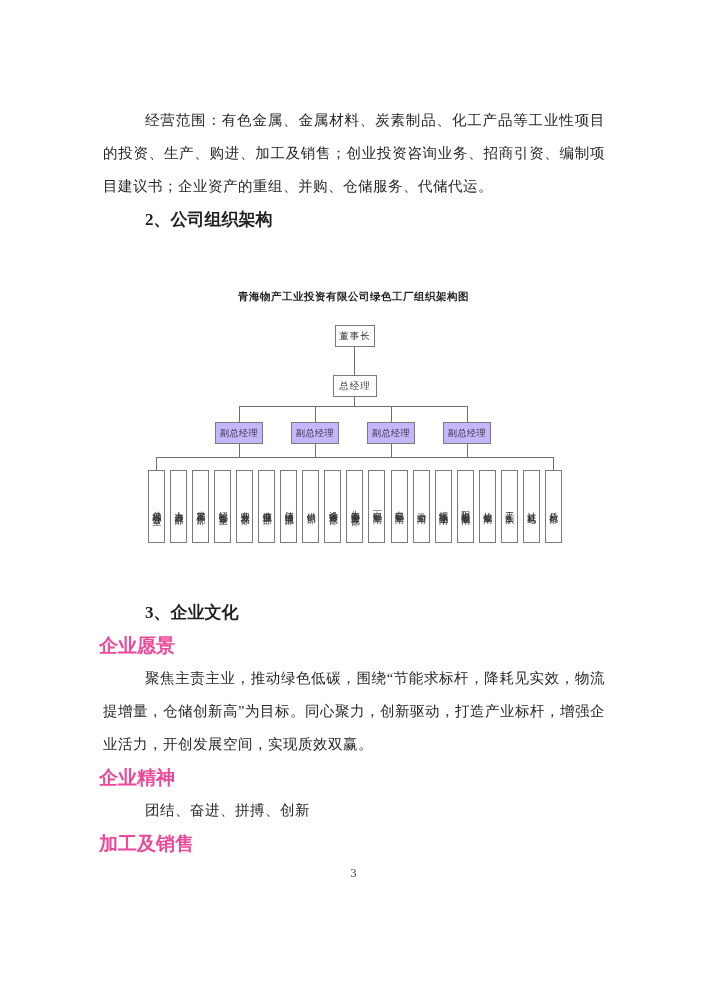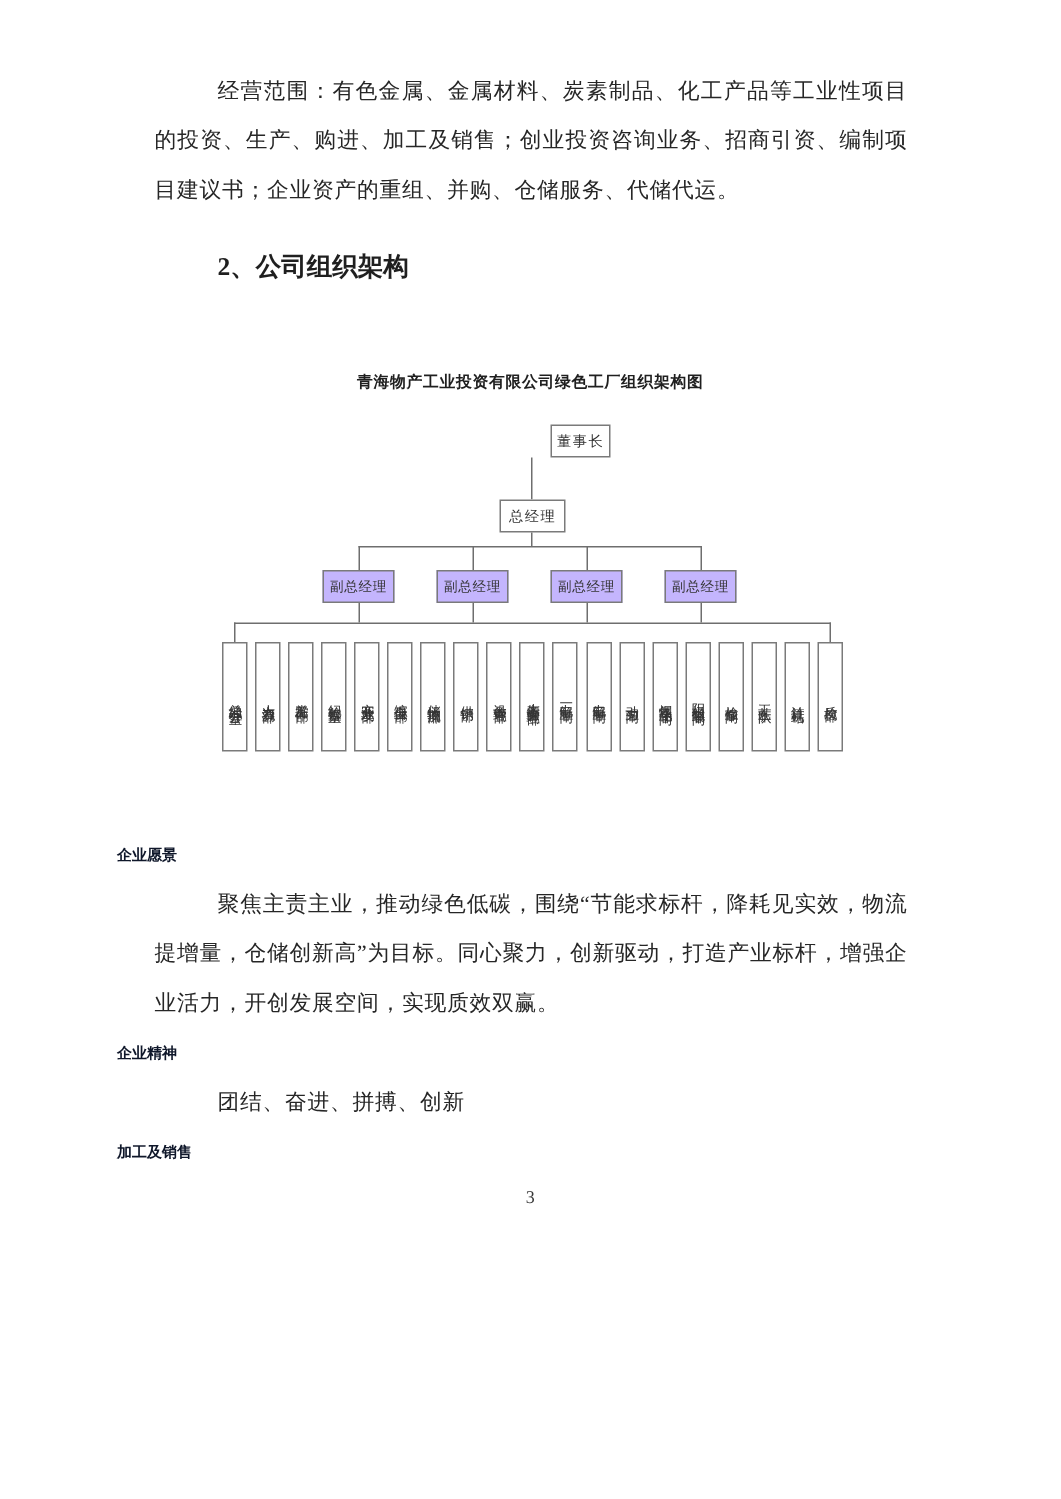--- a/index.html
+++ b/index.html
@@ -14,32 +14,32 @@
   }
   .body-text {
     margin: 0 102px 0 103px;
     font-size: 14.5px;
     line-height: 33px;
     text-align: justify;
     letter-spacing: 0.5px;
   }
   .body-text.indent { text-indent: 42px; }
   .body-text.plain { text-indent: 42px; text-align: left; }
-  .first-para { margin-top: 46px; font-family: Liberation Mono, monospace; }
+  .first-para { margin-top: 104px; }
   .num-heading {
-    margin: 16px 102px 0 145px;
+    margin: 0 102px 0 145px;
     font-size: 17px; font-weight: bold;
     line-height: 33px;
     color: #1f1f1f;
   }
   .sub-heading {
-    margin: 0 102px 0 78px;
-    font-size: 10px; font-weight: bold;
+    margin: 0 102px 0 99px;
+    font-size: 19px; font-weight: bold;
     line-height: 33px;
-    color: #0f172a;
+    color: #ec4899;
   }
   
   .chart-area { position: relative; width: 707px; height: 360px; }
   .chart-title {
     position: absolute; top: 54px; left: 0; width: 707px;
     text-align: center;
     font-size: 10.5px; font-weight: bold; color: #1f1f1f;
     letter-spacing: 0.5px;
   }
   .node {
@@ -87,21 +87,21 @@
 
 <div class="page">
 
   <p class="body-text indent first-para">经营范围：有色金属、金属材料、炭素制品、化工产品等工业性项目的投资、生产、购进、加工及销售；创业投资咨询业务、招商引资、编制项目建议书；企业资产的重组、并购、仓储服务、代储代运。</p>
 
   <h2 class="num-heading">2、公司组织架构</h2>
 
   <div class="chart-area">
     <div class="chart-title">青海物产工业投资有限公司绿色工厂组织架构图</div>
 
-    <div class="node" style="left:335px; top:89px; width:40px; height:22px;margin-left:32px;">董事长</div>
+    <div class="node" style="left:335px; top:89px; width:40px; height:22px;">董事长</div>
     <div class="cline" style="left:354px; top:111px; width:1px; height:28px;"></div>
 
     <div class="node" style="left:333px; top:139px; width:44px; height:22px;">总经理</div>
     <div class="cline" style="left:354px; top:161px; width:1px; height:9px;"></div>
 
     <div class="cline" style="left:239px; top:170px; width:229px; height:1px;"></div>
     <div class="cline" style="left:239px; top:170px; width:1px; height:16px;"></div>
     <div class="cline" style="left:315px; top:170px; width:1px; height:16px;"></div>
     <div class="cline" style="left:391px; top:170px; width:1px; height:16px;"></div>
     <div class="cline" style="left:467px; top:170px; width:1px; height:16px;"></div>
@@ -175,20 +175,21 @@
       </div>
         <div class="dept-box">
         <span class="dept-label">计算机站</span>
       </div>
         <div class="dept-box">
         <span class="dept-label">质检部</span>
       </div>
       </div>
   </div>
 
+  <h2 class="num-heading">3、企业文化</h2>
 
   <h3 class="sub-heading">企业愿景</h3>
   <p class="body-text indent">聚焦主责主业，推动绿色低碳，围绕“节能求标杆，降耗见实效，物流提增量，仓储创新高”为目标。同心聚力，创新驱动，打造产业标杆，增强企业活力，开创发展空间，实现质效双赢。</p>
 
 
   <h3 class="sub-heading">企业精神</h3>
   <p class="body-text plain">团结、奋进、拼搏、创新</p>
 
   <h3 class="sub-heading">加工及销售</h3>
 

